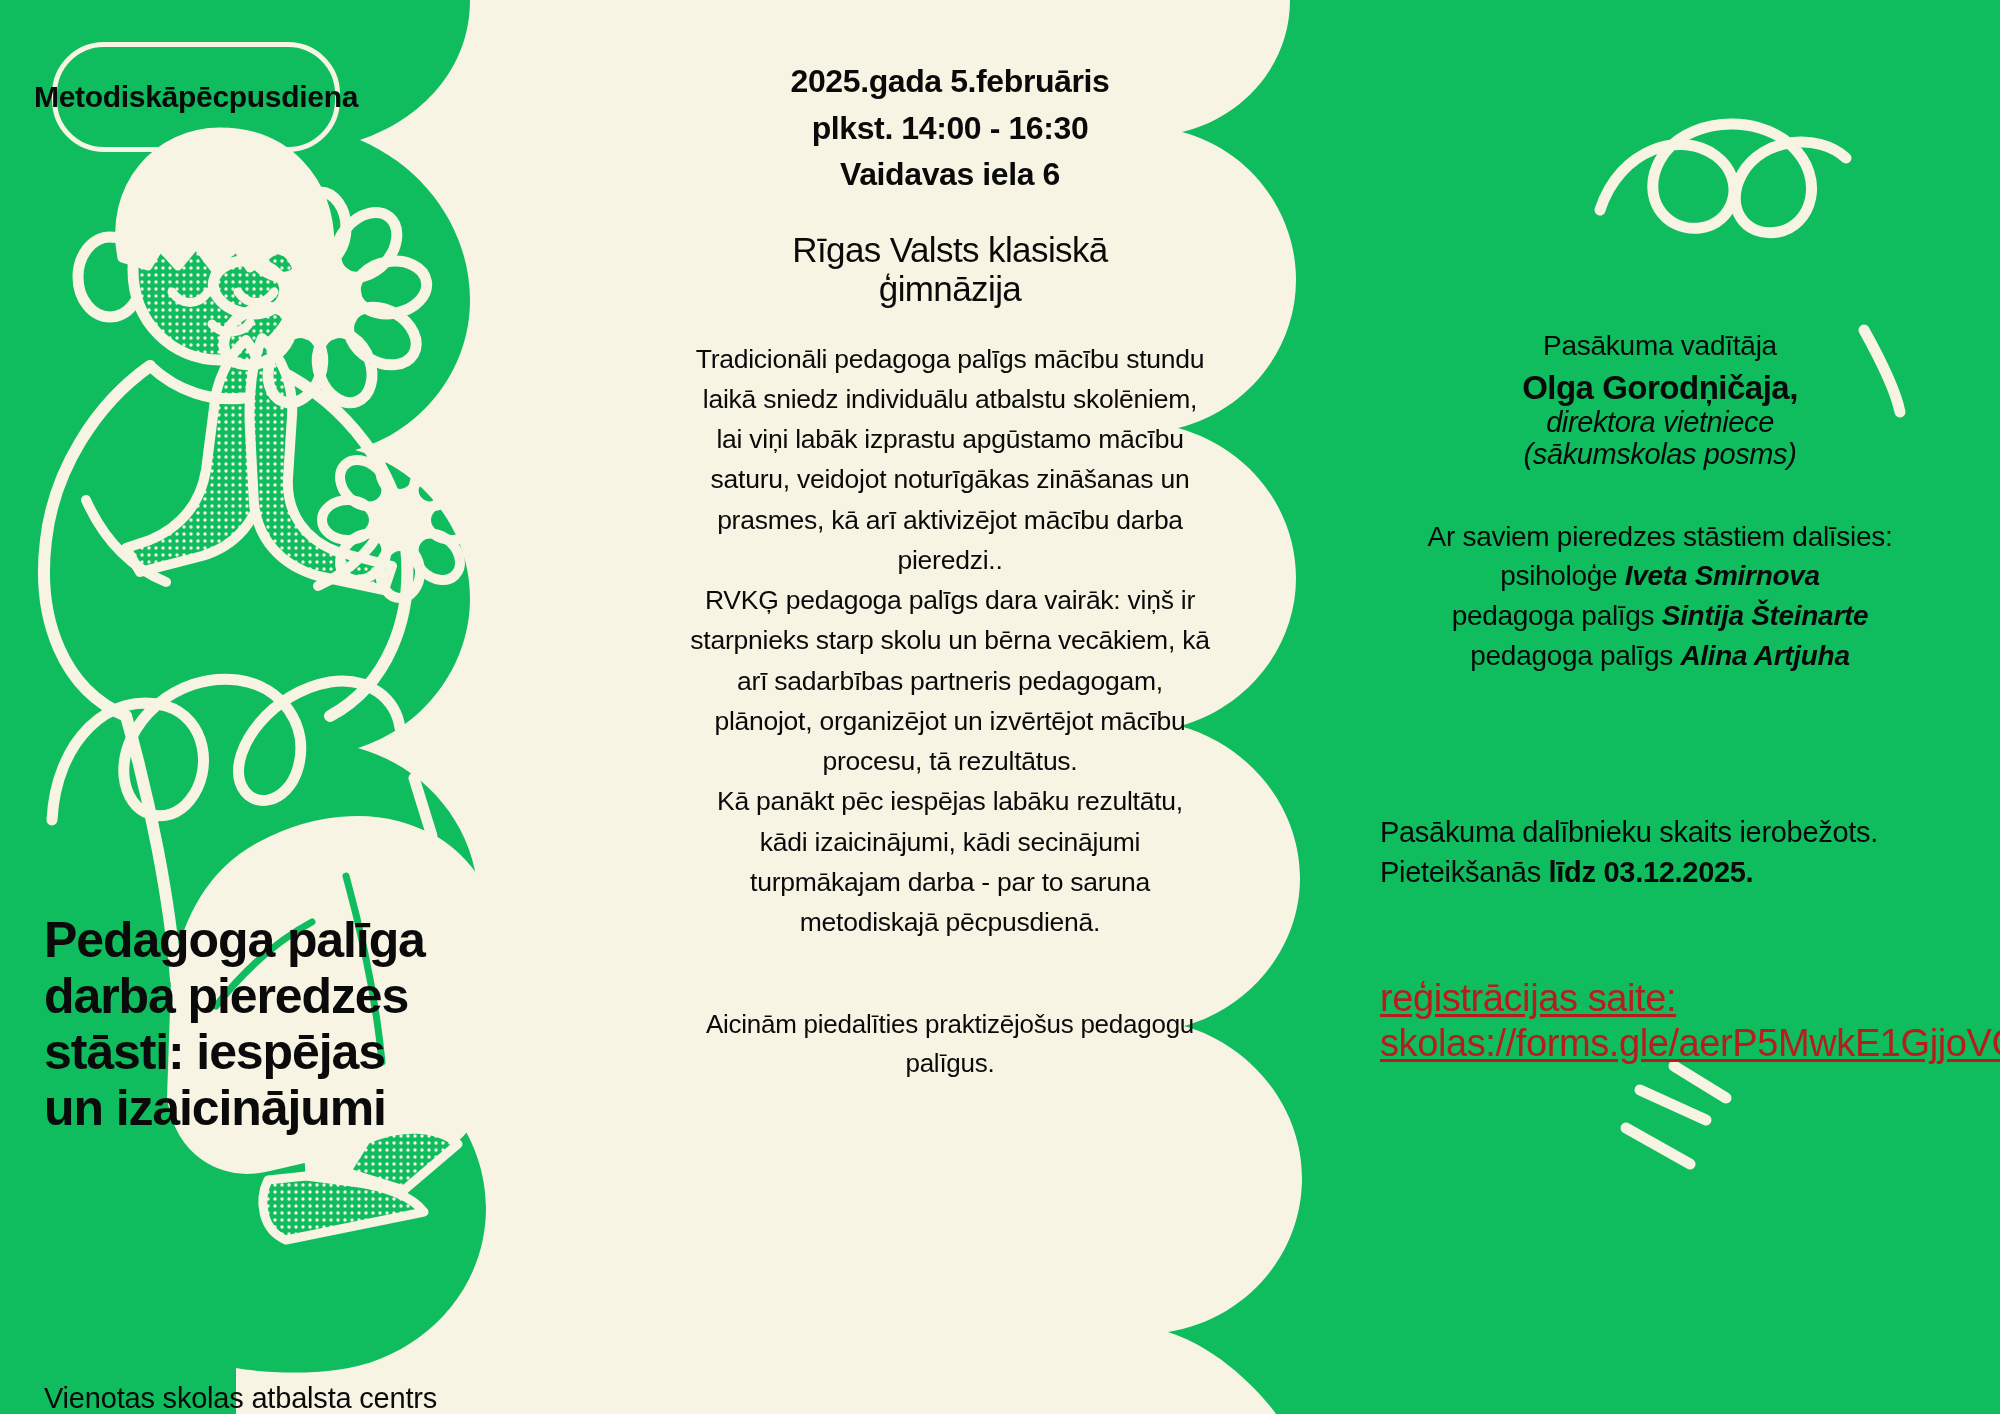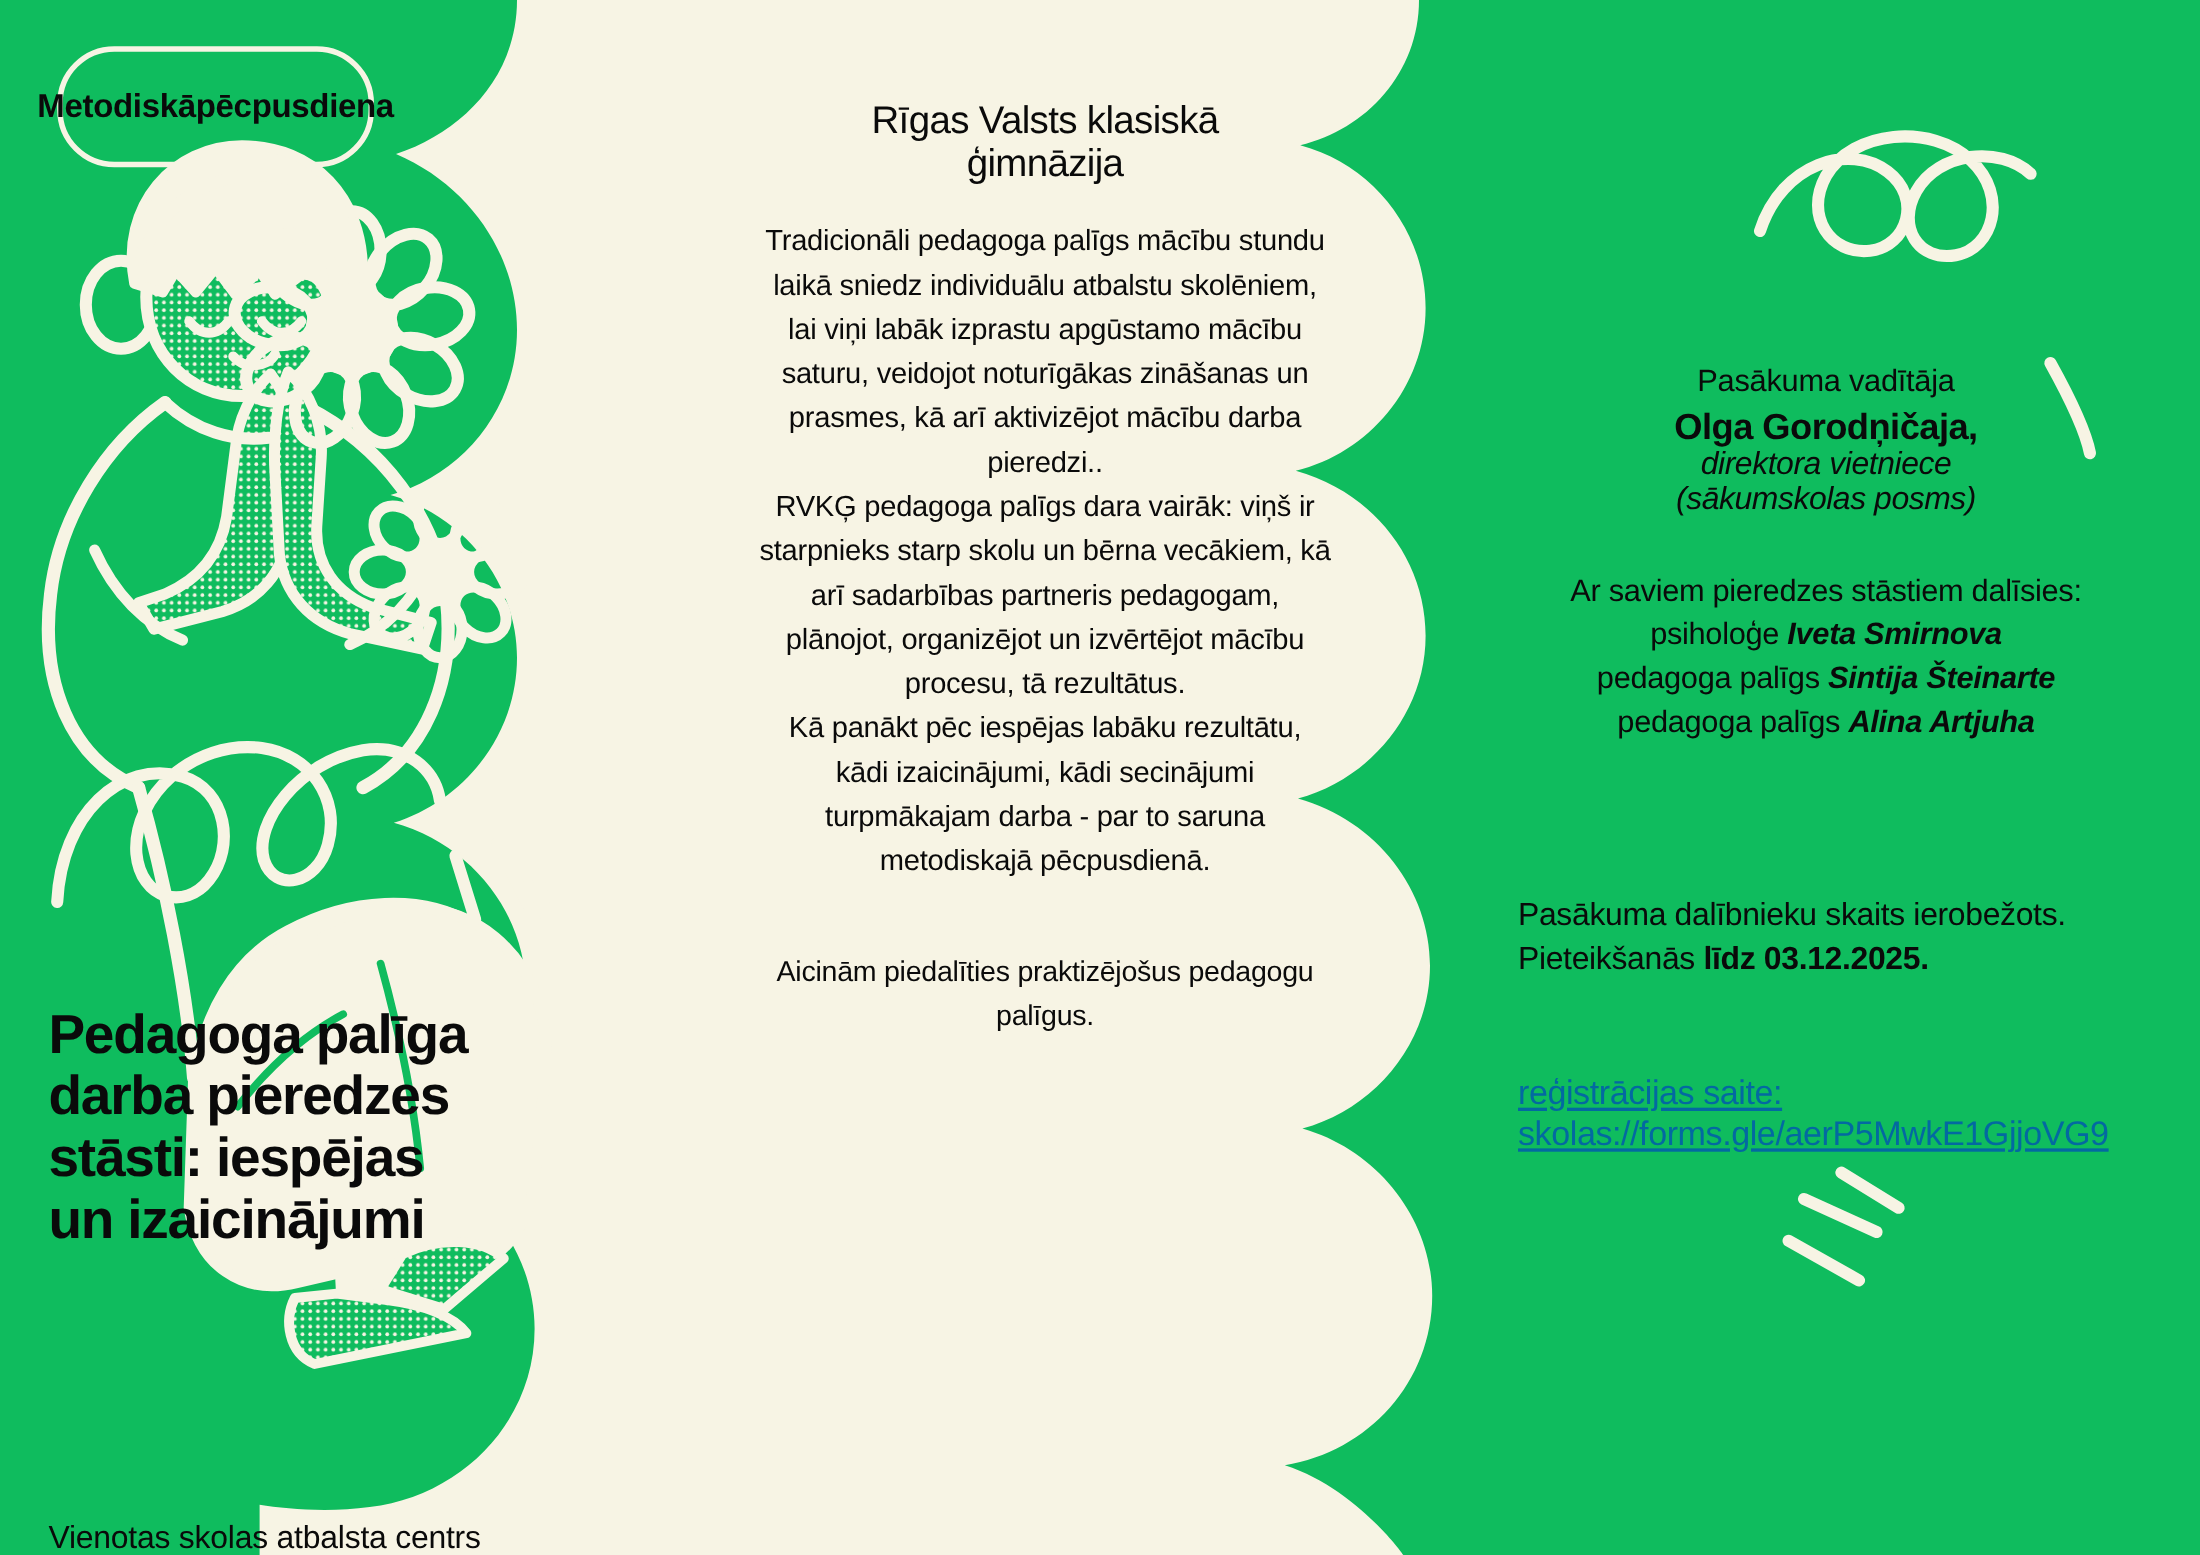--- a/index.html
+++ b/index.html
@@ -133,27 +133,27 @@
     line-height: 1.38;
     letter-spacing: -0.3px;
     text-align: left;
   }
   #signup .strong { font-weight: bold; }
   #reg-link {
     position: absolute;
     left: 1380px;
     top: 976px;
     width: 580px;
-    font-size: 31px;
+    font-size: 38px;
     line-height: 1.18;
     letter-spacing: -0.4px;
     text-align: left;
     text-decoration: underline;
     text-underline-offset: 3px;
-    color: #0369a1;
+    color: #b91c1c;
   }
   #reg-link span { display: block; }
 </style>
 </head>
 <body>
 
 <div id="poster">
 
   <svg class="layer" viewBox="0 0 2000 1414" preserveAspectRatio="none" aria-hidden="true">
     <path d="M120,0 L400,0 L260,190 Z" fill="#0B6455"></path>
@@ -322,20 +322,25 @@
 
       <path d="M1626,1128 L1690,1164"></path>
       <path d="M1640,1090 L1706,1120"></path>
       <path d="M1674,1066 L1726,1098"></path>
 
       <path d="M1864,330 C1884,366 1896,392 1900,412"></path>
     </g>
   </svg>
 
   <div id="center-col">
+    <div id="event-meta">
+      <div>2025.gada 5.februāris</div>
+      <div>plkst. 14:00 - 16:30</div>
+      <div>Vaidavas iela 6</div>
+    </div>
 
     <div id="school-name">
       <div>Rīgas Valsts klasiskā</div>
       <div>ģimnāzija</div>
     </div>
 
     <div id="body-copy">
       <p>Tradicionāli pedagoga palīgs mācību stundu laikā sniedz individuālu atbalstu skolēniem,  lai viņi labāk izprastu apgūstamo mācību saturu, veidojot noturīgākas zināšanas un prasmes, kā arī aktivizējot mācību darba pieredzi..</p>
       <p>RVKĢ pedagoga palīgs dara vairāk: viņš ir starpnieks starp skolu un bērna vecākiem, kā arī sadarbības partneris pedagogam, plānojot, organizējot un izvērtējot mācību procesu, tā rezultātus.</p>
       <p>Kā panākt pēc iespējas labāku rezultātu, kādi izaicinājumi, kādi secinājumi turpmākajam darba - par to saruna metodiskajā pēcpusdienā.</p>

